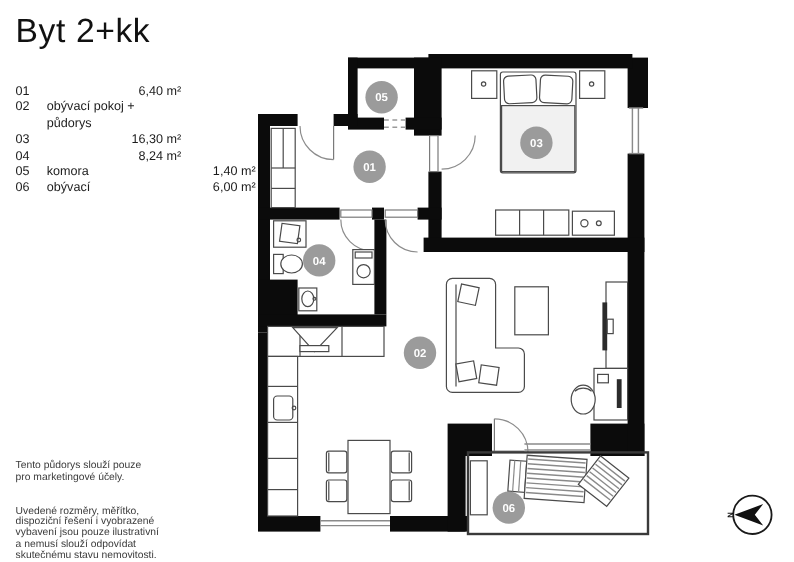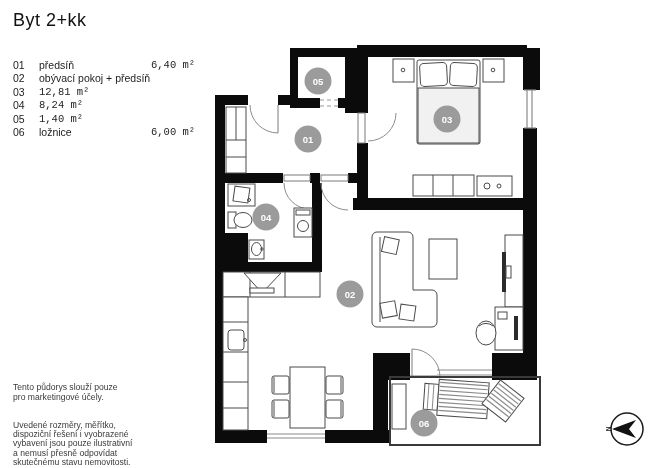--- a/index.html
+++ b/index.html
@@ -1,24 +1,24 @@
 <!DOCTYPE html>
 <html><head>
 <meta charset="utf-8">
 <style>
   html,body{margin:0;padding:0;background:#ffffff;}
   body{width:662px;height:468px;position:relative;overflow:hidden;
        font-family:"Liberation Sans","DejaVu Sans",sans-serif;color:#1a1a1a;}
   .info-panel{position:absolute;left:13px;top:10px;width:200px;}
-  .plan-title{font-size:18px;font-weight:400;letter-spacing:0.5px;color:#111;}
+  .plan-title{font-size:28px;font-weight:400;letter-spacing:0.5px;color:#111;}
   .legend{margin-top:28px;}
   .legend-row{display:grid;grid-template-columns:26px 1fr 62px;
               font-size:10.5px;line-height:13.4px;color:#1c1c1c;}
   .legend-row .num{text-align:left;}
-  .legend-row .area{white-space:nowrap;font-family:Liberation Mono, monospace;}
+  .legend-row .area{text-align:right;white-space:nowrap;}
   .disclaimer{position:absolute;left:13px;top:374px;width:190px;
               font-size:8.6px;line-height:9.4px;color:#3a3a3a;white-space:pre-line;}
   .disclaimer .p2{margin-top:9px;}
   svg{position:absolute;left:0;top:0;}
   .wall{fill:#0b0b0b;stroke:none;}
   .furn{fill:#ffffff;stroke:#4a4a4a;stroke-width:1;}
   .furnline{fill:none;stroke:#4a4a4a;stroke-width:1;}
   .doorarc{fill:none;stroke:#8c8c8c;stroke-width:1;}
   .doorleaf{fill:#ffffff;stroke:#7a7a7a;stroke-width:1;}
   .win{stroke:#8a8a8a;stroke-width:1.2;}
@@ -29,54 +29,54 @@
              font-family:"Liberation Sans","DejaVu Sans",sans-serif;}
 </style>
 </head>
 <body>
 
 <div class="info-panel">
   <div class="plan-title">Byt 2+kk</div>
   <div class="legend">
     <div class="legend-row">
       <span class="num">01</span>
-      <span class="name">předsíň</span>
       <span class="area">6,40 m²</span>
     </div>
     <div class="legend-row">
       <span class="num">02</span>
-      <span class="name">obývací pokoj + předsíň</span>
+      <span class="name">obývací pokoj + půdorys</span>
     </div>
     <div class="legend-row">
       <span class="num">03</span>
-      <span class="area">12,81 m²</span>
+      <span class="area">16,30 m²</span>
     </div>
     <div class="legend-row">
       <span class="num">04</span>
       <span class="area">8,24 m²</span>
     </div>
     <div class="legend-row">
       <span class="num">05</span>
+      <span class="name">komora</span>
       <span class="area">1,40 m²</span>
     </div>
     <div class="legend-row">
       <span class="num">06</span>
-      <span class="name">ložnice</span>
+      <span class="name">obývací</span>
       <span class="area">6,00 m²</span>
     </div>
   </div>
 </div>
 
 <div class="disclaimer">
   <div class="p1">Tento půdorys slouží pouze
 pro marketingové účely.</div>
   <div class="p2">Uvedené rozměry, měřítko,
 dispoziční řešení i vyobrazené
 vybavení jsou pouze ilustrativní
-a nemusí přesně odpovídat
+a nemusí slouží odpovídat
 skutečnému stavu nemovitosti.</div>
 </div>
 
 <svg width="662" height="468" viewBox="0 0 662 468">
 
   <g>
     <rect class="wall" x="215" y="95" width="10" height="147"></rect>
     <rect class="wall" x="215" y="233" width="33" height="44"></rect>
     <rect class="wall" x="215" y="277" width="8" height="155"></rect>
     <rect class="wall" x="215" y="430" width="52" height="13"></rect>

